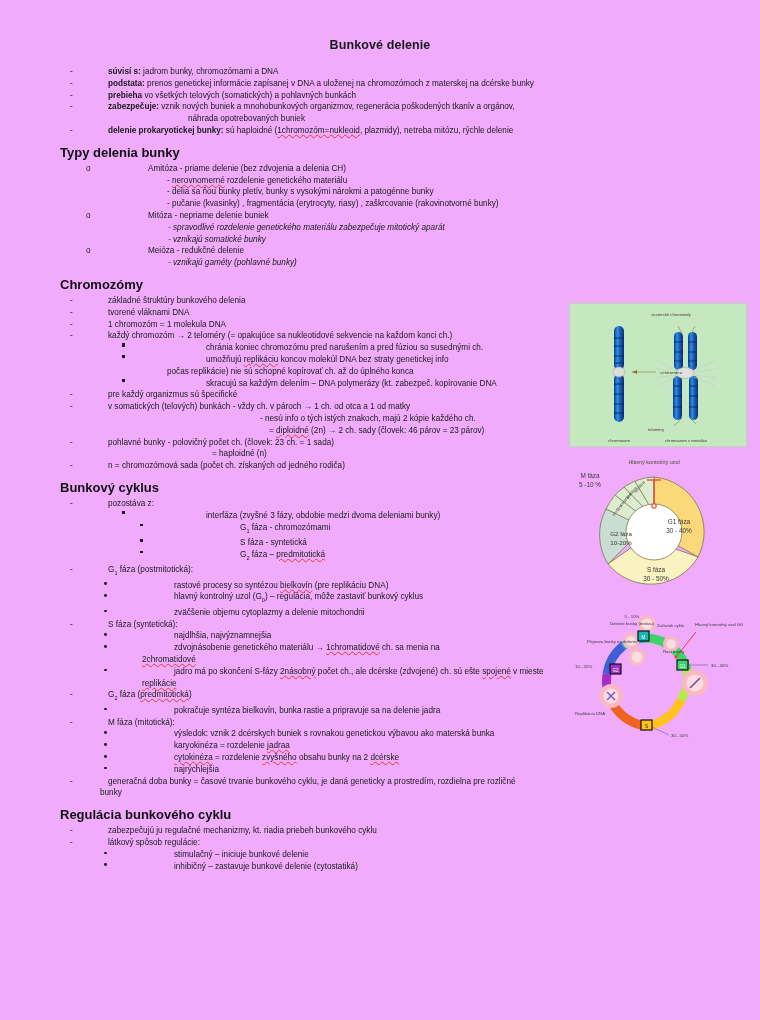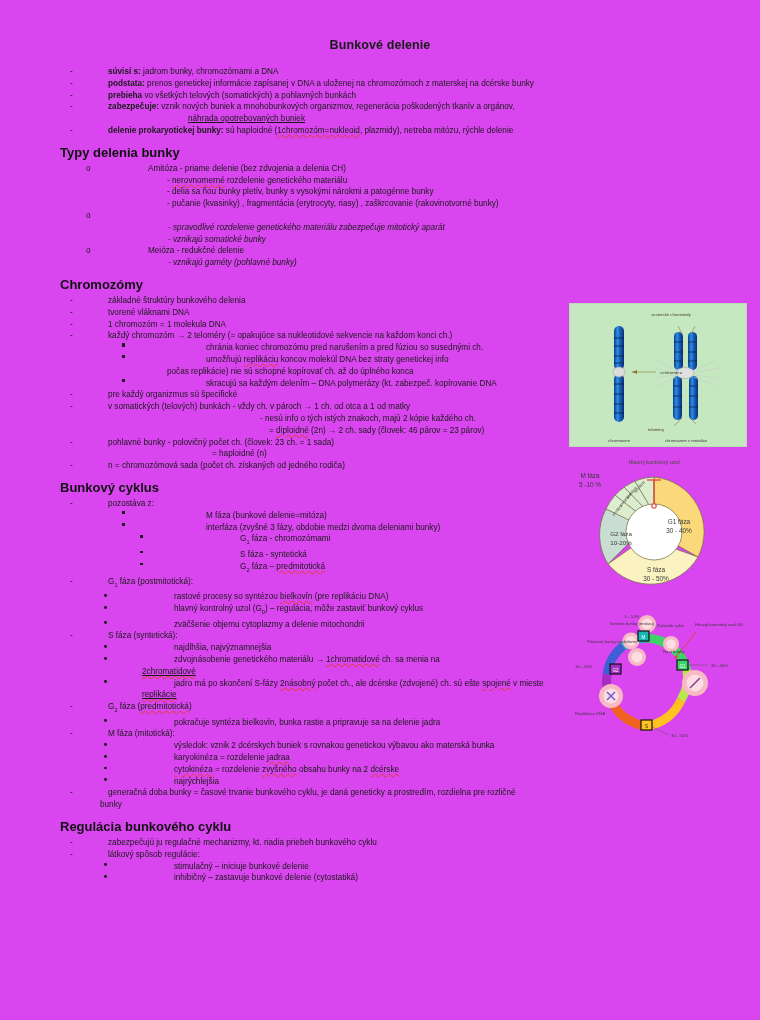--- a/index.html
+++ b/index.html
@@ -8,21 +8,21 @@
     background: #ffffff;
   }
   body {
     font-family: "Liberation Sans", sans-serif;
     color: #1a1a1a;
   }
   .page {
     position: relative;
     width: 760px;
     height: 1020px;
-    background: #d946ef;
+    background: #f0abfc;
     overflow: hidden;
   }
   .doc-title {
     text-align: center;
     font-size: 12.5px;
     font-weight: bold;
     margin: 38px 0 14px 0;
     letter-spacing: 0.1px;
   }
   .content {
@@ -56,21 +56,21 @@
   
   .lv4 .mark { width: 100px; padding-left: 78px; font-size: 6px; }
   
   .lv5 .mark { width: 70px; padding-left: 42px; font-size: 7px; }
   .txt { flex: 1 1 auto; }
   .ind-b { padding-left: 105px; }
   .ind-c { padding-left: 198px; }
   .ind-d { padding-left: 207px; }
   .ind-e { padding-left: 150px; }
   .ind-f { padding-left: 38px; }
-  .ind-g { padding-left: 80px; text-decoration: underline; }
+  .ind-g { padding-left: 80px; }
   .ind-h { padding-left: 106px; font-style: italic; }
   .sq { display:inline-block; width:3.2px; height:3.2px; background:#1a1a1a; vertical-align: 2.6px; }
   .dot { display:inline-block; width:2.6px; height:2.6px; background:#1a1a1a; vertical-align: 2.4px; }
   .rdot { display:inline-block; width:2.8px; height:2.8px; background:#1a1a1a; border-radius:50%; vertical-align: 2.4px; }
   .sp { color: #1a1a1a; text-decoration: underline; text-decoration-color: #e23b2e;
         text-decoration-style: wavy; text-decoration-thickness: 0.5px; }
   .bold { font-weight: bold; }
   sub { font-size: 68%; }
 
   
@@ -136,20 +136,21 @@
         <span class="txt ind-b">- <span class="sp">nerovnomerné</span> rozdelenie genetického materiálu</span>
       </div>
       <div class="row">
         <span class="txt ind-b">- delia sa ňou bunky pletív, bunky s vysokými nárokmi a patogénne bunky</span>
       </div>
       <div class="row">
         <span class="txt ind-b">- pučanie (kvasinky) , fragmentácia (erytrocyty, riasy) , zaškrcovanie (rakovinotvorné bunky)</span>
       </div>
       <div class="row lv2">
         <span class="mark">o</span>
+        <span class="txt">Mitóza - nepriame delenie buniek</span>
       </div>
       <div class="row">
         <span class="txt ind-h">- spravodlivé rozdelenie genetického materiálu zabezpečuje mitotický aparát</span>
       </div>
       <div class="row">
         <span class="txt ind-h">- vznikajú somatické bunky</span>
       </div>
       <div class="row lv2">
         <span class="mark">o</span>
         <span class="txt">Meióza - redukčné delenie</span>
@@ -217,24 +218,20 @@
         <span class="mark">-</span>
         <span class="txt">n = chromozómová sada (počet ch. získaných od jedného rodiča)</span>
       </div>
     </div>
 
     <h2 class="section">Bunkový cyklus</h2>
     <div>
       <div class="row lv1">
         <span class="mark">-</span>
         <span class="txt">pozostáva z:</span>
-      </div>
-      <div class="row lv3">
-        <span class="mark"><span class="sq"></span></span>
-        <span class="txt">M fáza (bunkové delenie=mitóza)</span>
       </div>
       <div class="row lv3">
         <span class="mark"><span class="sq"></span></span>
         <span class="txt">interfáza (zvyšné 3 fázy, obdobie medzi dvoma deleniami bunky)</span>
       </div>
       <div class="row lv4">
         <span class="mark"><span class="dot"></span></span>
         <span class="txt">G<sub>1</sub><span> fáza - chromozómami</span></span>
       </div>
       <div class="row lv4">

